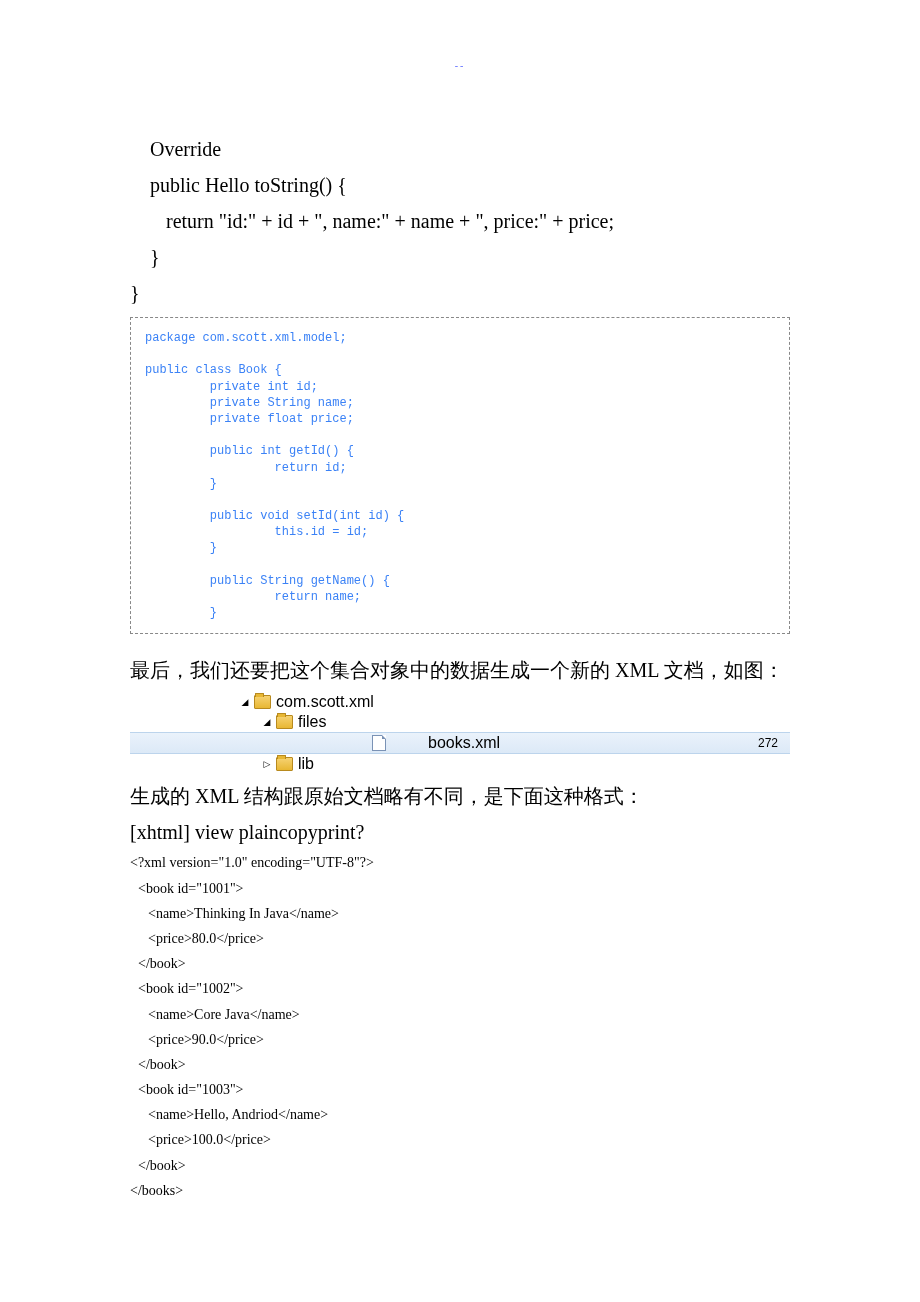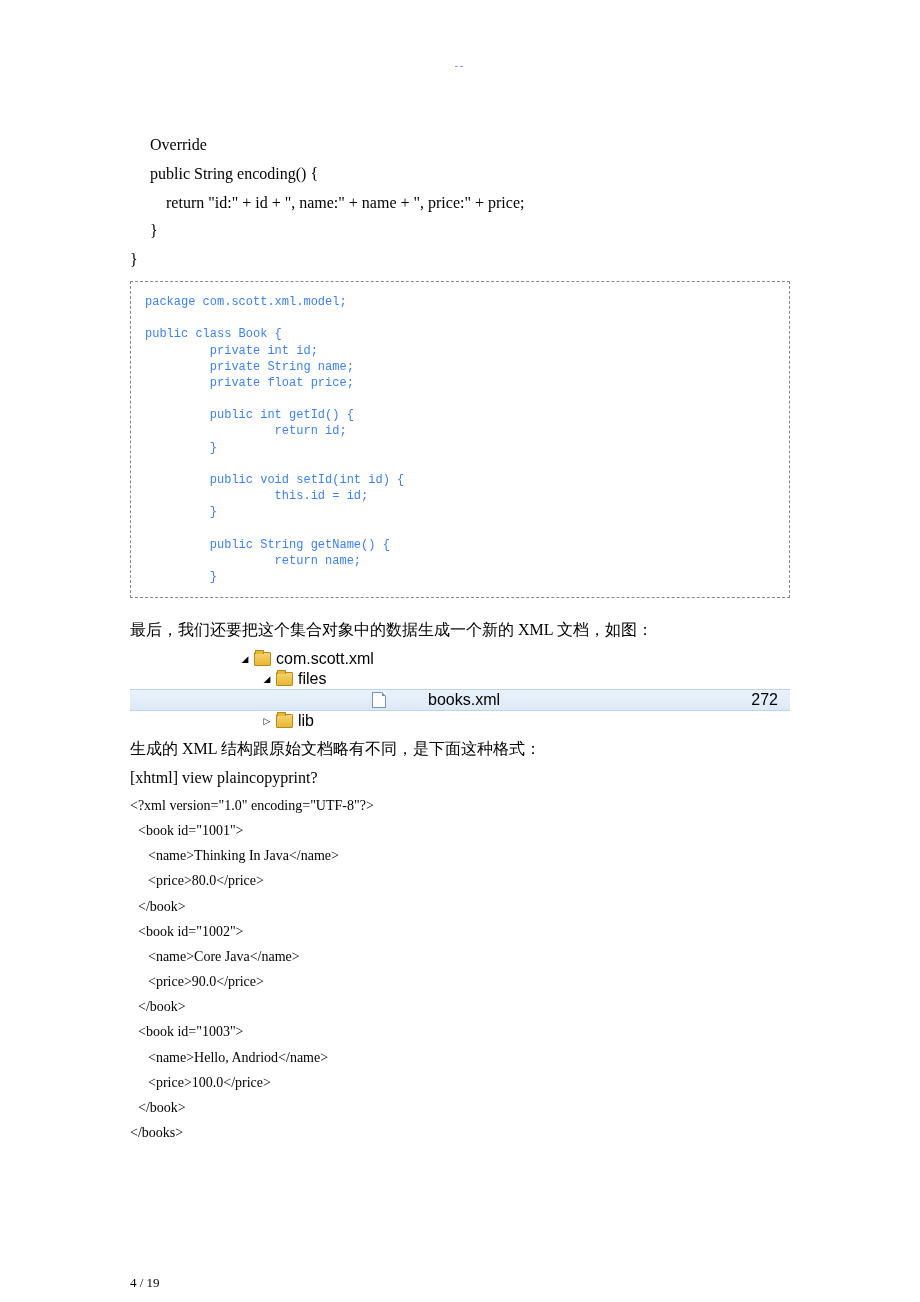--- a/index.html
+++ b/index.html
@@ -17,21 +17,21 @@
     width: 920px;
   }
   .header-dashes {
     text-align: center;
     font-size: 10px;
     letter-spacing: 2px;
     color: #5b6bff;
     margin-bottom: 60px;
   }
   .body-text {
-    font-size: 16px;
+    font-size: 20px;
     line-height: 1.8;
     margin: 0;
   }
   .indent1 { padding-left: 20px; }
   .indent2 { padding-left: 36px; }
   .code-box {
     border: 1px dashed #888;
     margin: 6px 0 18px 0;
     padding: 12px 14px;
     font-family: "Courier New", monospace;
@@ -84,40 +84,40 @@
   }
   .file-icon {
     width:12px; height:14px; margin-right:5px; display:inline-block;
     background:#fff; border:1px solid #7a92b5; position:relative;
   }
   .file-icon::before{
     content:""; position:absolute; right:-1px; top:-1px;
     border-top:4px solid #fff; border-left:4px solid #7a92b5;
   }
   .tree-label { font-size:16px; }
-  .tree-size { font-size:16px; padding-right:4px; }
+  .tree-size { font-size:12px; padding-right:4px; }
 
   .xml-line { font-size:14px; line-height:1.8; margin:0; }
   .xml-i1 { padding-left: 8px; }
   .xml-i2 { padding-left: 18px; }
 
   .footer {
     font-size: 13px;
     margin-top: 130px;
   }
 </style>
 </head>
 <body>
 
 <div class="page">
 
   <div class="header-dashes">--</div>
 
   <p class="body-text indent1">Override</p>
-  <p class="body-text indent1">public String encoding() {</p>
+  <p class="body-text indent1">public Hello toString() {</p>
   <p class="body-text indent2">return "id:" + id + ", name:" + name + ", price:" + price;</p>
   <p class="body-text indent1">}</p>
   <p class="body-text">}</p>
 
   <div class="code-box">package com.scott.xml.model;
 
 public class Book {
          private int id;
          private String name;
          private float price;

